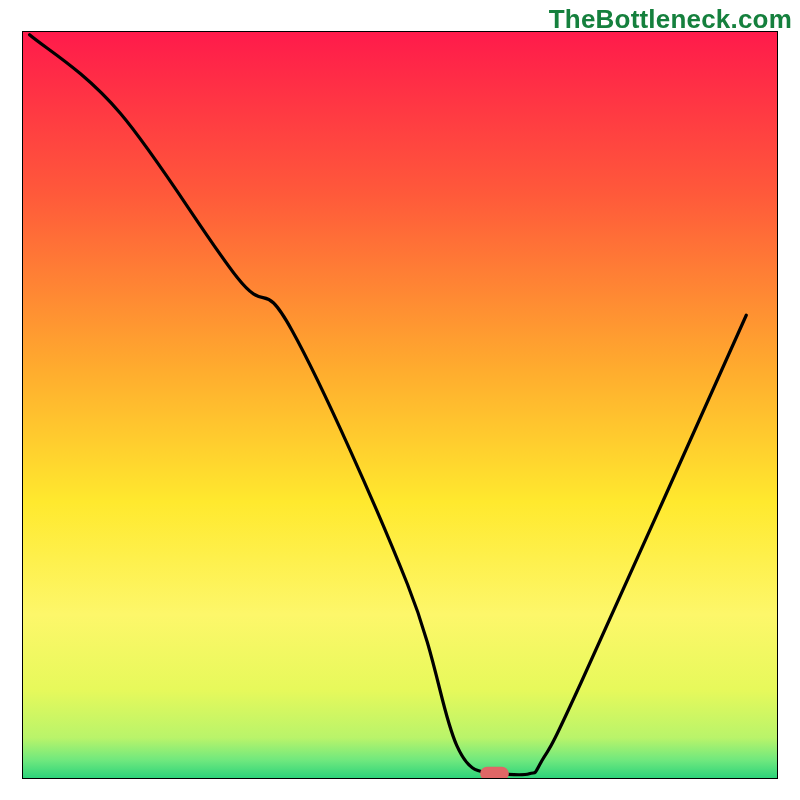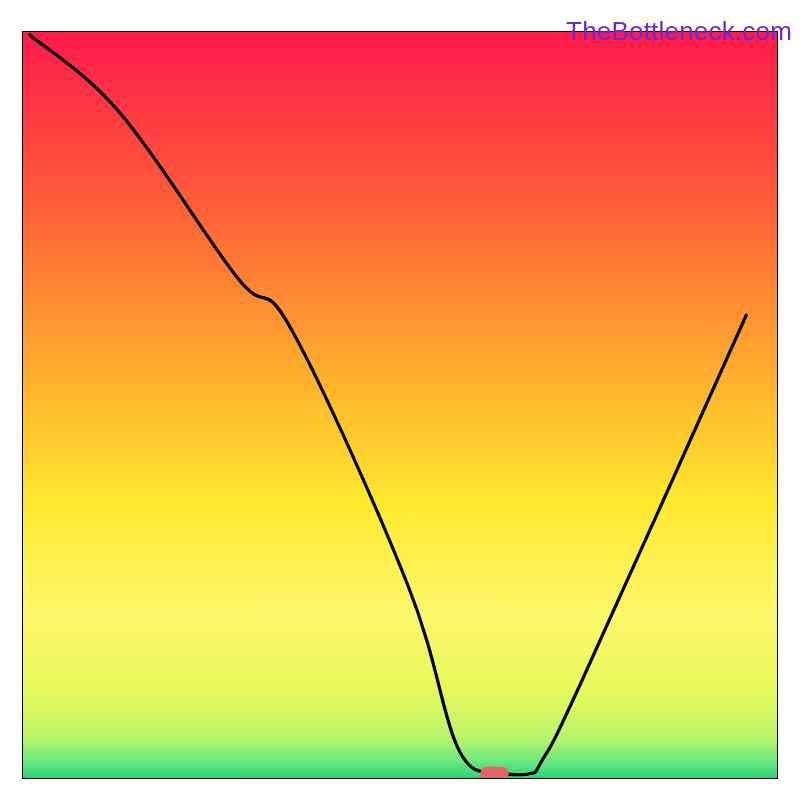--- a/index.html
+++ b/index.html
@@ -14,25 +14,24 @@
   .stage {
     position: relative;
     width: 800px;
     height: 800px;
   }
   .watermark {
     position: absolute;
     top: 4px;
     right: 8px;
     font-size: 26px;
-    font-weight: 400;
-    color: #6d28d9;
+    font-weight: 700;
+    color: #15803d;
     letter-spacing: 0.2px;
     z-index: 20;
-    margin-top: 12px;
   }
   svg.plot {
     position: absolute;
     left: 0;
     top: 0;
     width: 800px;
     height: 800px;
   }
 </style>
 </head>

